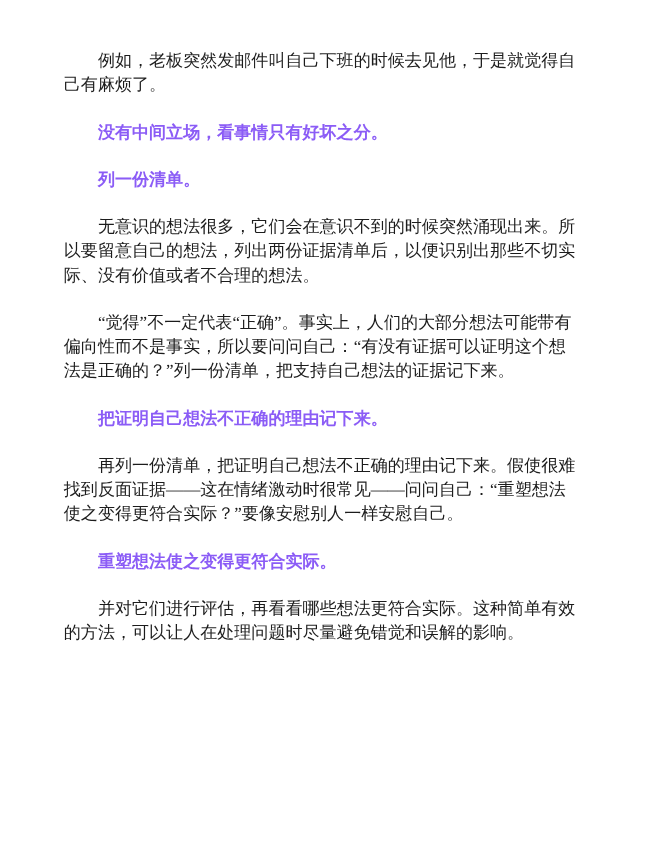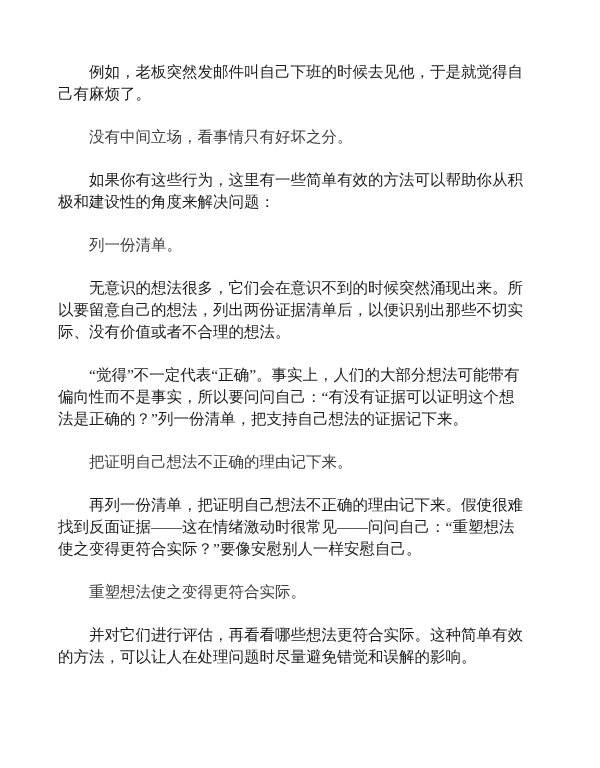--- a/index.html
+++ b/index.html
@@ -10,48 +10,47 @@
   body {
     width: 600px;
     height: 768px;
     overflow: hidden;
     font-family: "Liberation Serif", serif;
   }
   .page {
     box-sizing: border-box;
     width: 600px;
     height: 644px;
-    padding: 61px 74px 0 58px;
+    padding: 45px 74px 0 58px;
     background: #ffffff;
   }
   .block {
     margin: 0 0 21px 0;
     font-size: 15.5px;
     line-height: 22px;
     text-indent: 2em;
     text-align: left;
     letter-spacing: 0;
     word-break: normal;
   }
   .para {
     color: #1c1c1c;
     font-weight: normal;
   }
   .heading {
-    color: #404040;
-    font-weight: normal;
+    color: #8b5cf6;
+    font-weight: bold;
   }
 </style>
 </head>
 <body>
 
 <div class="page">
   <p class="block para">例如，老板突然发邮件叫自己下班的时候去见他，于是就觉得自己有麻烦了。</p>
   <p class="block heading">没有中间立场，看事情只有好坏之分。</p>
-  <p class="block para">如果你有这些行为，这里有一些简单有效的方法可以帮助你从积极和建设性的角度来解决问题：</p>
   <p class="block heading">列一份清单。</p>
   <p class="block para">无意识的想法很多，它们会在意识不到的时候突然涌现出来。所以要留意自己的想法，列出两份证据清单后，以便识别出那些不切实际、没有价值或者不合理的想法。</p>
   <p class="block para">“觉得”不一定代表“正确”。事实上，人们的大部分想法可能带有偏向性而不是事实，所以要问问自己：“有没有证据可以证明这个想法是正确的？”列一份清单，把支持自己想法的证据记下来。</p>
   <p class="block heading">把证明自己想法不正确的理由记下来。</p>
   <p class="block para">再列一份清单，把证明自己想法不正确的理由记下来。假使很难找到反面证据——这在情绪激动时很常见——问问自己：“重塑想法使之变得更符合实际？”要像安慰别人一样安慰自己。</p>
   <p class="block heading">重塑想法使之变得更符合实际。</p>
   <p class="block para">并对它们进行评估，再看看哪些想法更符合实际。这种简单有效的方法，可以让人在处理问题时尽量避免错觉和误解的影响。</p>
 </div>
 
 </body></html>

